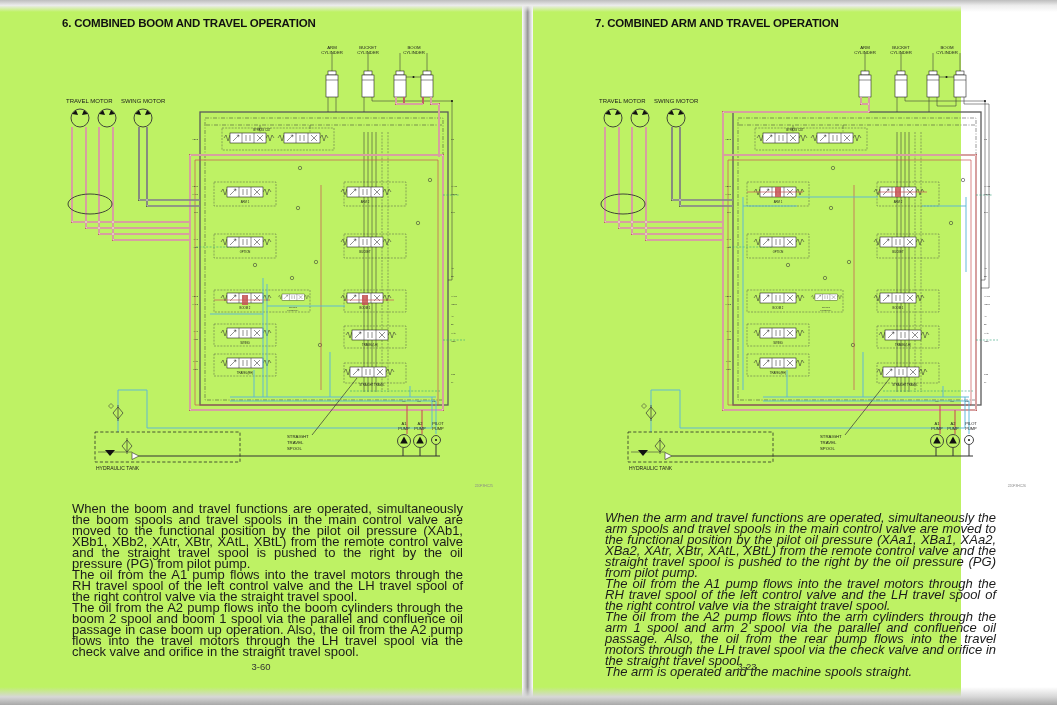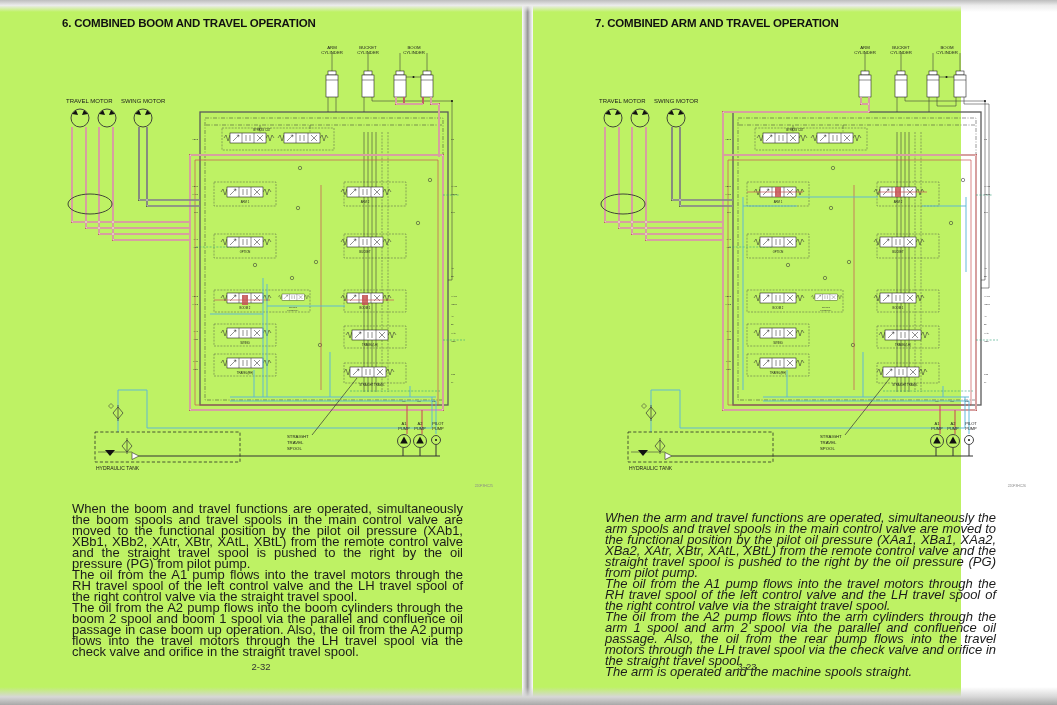--- a/index.html
+++ b/index.html
@@ -282,21 +282,21 @@
       <rect x="362" y="255" width="6" height="10" fill="#c85353" opacity=".85"></rect>
       <path class="line-c" d="M263,238 V357 M267,244 V357 M210,274 H263 M267,266 H345"></path>
     </g>
     <text class="fig end" x="493" y="447">220F3HC25</text>
   </svg>
   <div class="txt">
     <p>When the boom and travel functions are operated, simultaneously the boom spools and travel spools in the main control valve are moved to the functional position by the pilot oil pressure (XAb1, XBb1, XBb2, XAtr, XBtr, XAtL, XBtL) from the remote control valve and the straight travel spool is pushed to the right by the oil pressure (PG) from pilot pump.</p>
     <p>The oil from the A1 pump flows into the travel motors through the RH travel spool of the left control valve and the LH travel spool of the right control valve via the straight travel spool.</p>
     <p>The oil from the A2 pump flows into the boom cylinders through the boom 2 spool and boom 1 spool via the parallel and confluence oil passage in case boom up operation. Also, the oil from the A2 pump flows into the travel motors through the LH travel spool via the check valve and orifice in the straight travel spool.</p>
   </div>
-  <div class="pno">2-32</div>
+  <div class="pno">3-60</div>
 </div>
 
 <div class="page p1">
   <div class="hdr">7. COMBINED ARM AND TRAVEL OPERATION</div>
   <svg class="dg" viewBox="0 0 524 460">
     <use href="#schem"></use>
     <g>
       <path class="ln" d="M396,57 V72 M404,57 V66 H423 V57 M431,57 V64 H456 V248 H448"></path>
       <path class="pipe-r" d="M190,118 V72 H336 V57 M328,57 V64 H336"></path>
       <path class="core" d="M190,118 V72 H336 V57 M328,57 V64 H336"></path>

